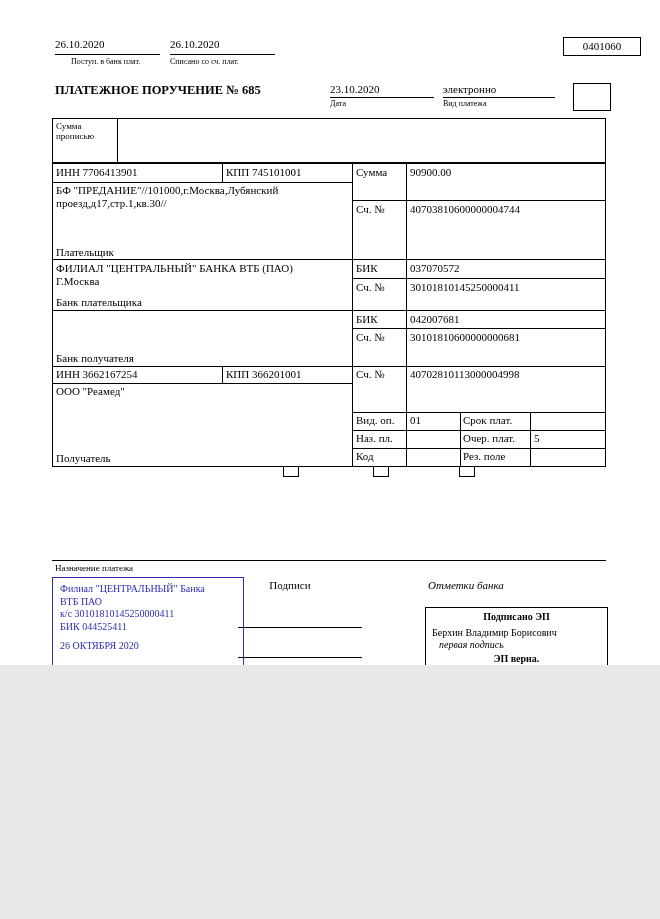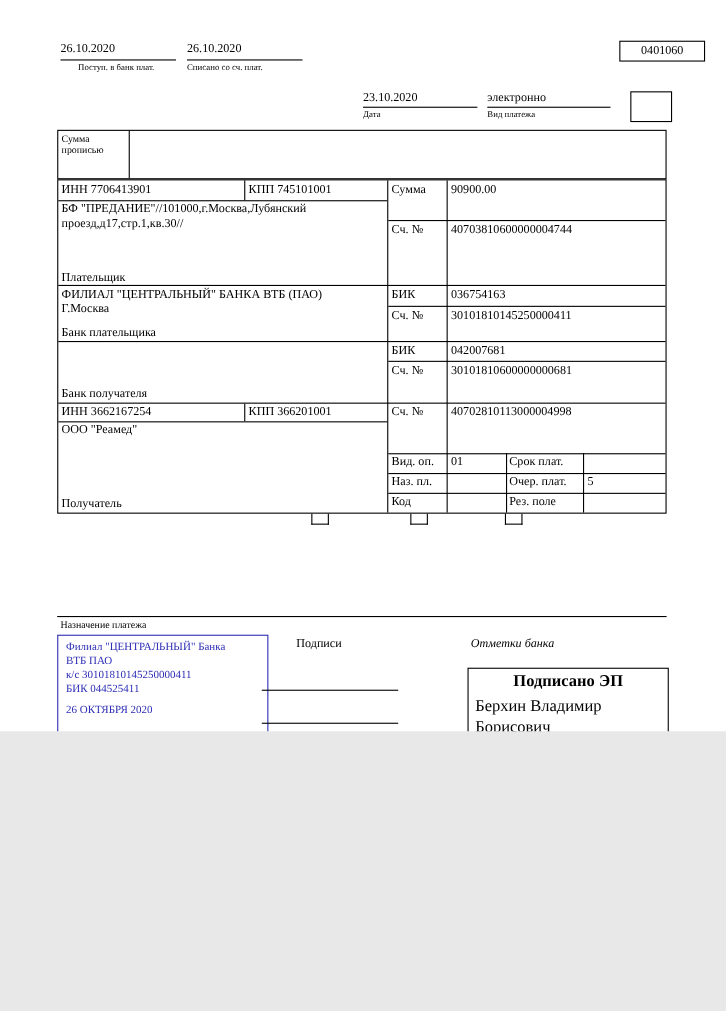--- a/index.html
+++ b/index.html
@@ -31,40 +31,41 @@
     color:var(--stamp-blue,#2d2db5);
     font-size:10px;line-height:1.25;
     display:flex;flex-direction:column;
     padding:5px 7px;box-sizing:content-box;
   }
   .stamp .gap{height:7px;}
   .stamp .grow{flex:1;}
   .stamp .note{border-top:1px solid var(--stamp-blue,#2d2db5);margin:0 -7px;padding:3px 7px 0 7px;}
   .ep{
     position:absolute;left:425px;top:607px;width:181px;height:73px;
-    border:1px solid #000;font-size:15px;line-height:1.25;
+    border:1px solid #000;font-size:10px;line-height:1.25;
   }
   .ep .t{font-weight:bold;text-align:center;margin-top:3px;}
   .ep .n{padding-left:6px;margin-top:3px;}
   .ep .r{padding-left:13px;font-style:italic;}
   .ep .v{font-weight:bold;text-align:center;margin-top:1px;}
 </style>
 </head>
 <body>
 
 <div id="page">
 
   <div class="txt ul" style="left:55px;top:38px;width:105px;"><span>26.10.2020</span></div>
   <div class="tiny" style="left:55px;top:58px;margin-left:16px;">Поступ. в банк плат.</div>
 
   <div class="txt ul" style="left:170px;top:38px;width:105px;"><span>26.10.2020</span></div>
   <div class="tiny" style="left:170px;top:58px;">Списано со сч. плат.</div>
 
   <div class="box" style="left:563px;top:37px;width:76px;height:17px;text-align:center;line-height:17px;font-size:11px;">0401060</div>
 
+  <div class="title" style="left:55px;top:83px;">ПЛАТЕЖНОЕ ПОРУЧЕНИЕ № 685</div>
   <div class="txt ul" style="left:330px;top:83px;width:104px;height:14px;"><span>23.10.2020</span></div>
   <div class="tiny" style="left:330px;top:100px;">Дата</div>
   <div class="txt ul" style="left:443px;top:83px;width:112px;height:14px;"><span>электронно</span></div>
   <div class="tiny" style="left:443px;top:100px;">Вид платежа</div>
   <div class="box" style="left:573px;top:83px;width:36px;height:26px;"></div>
 
   <div class="box" style="left:52px;top:118px;width:552px;height:43px;"></div>
   <div class="vline" style="left:117px;top:119px;height:43px;"></div>
   <div class="small pre" style="left:56px;top:121px;width:58px;">Сумма
 прописью</div>
@@ -95,21 +96,21 @@
   <div class="txt" style="left:410px;top:166px;">90900.00</div>
   <div class="txt pre" style="left:56px;top:184px;width:292px;">БФ "ПРЕДАНИЕ"//101000,г.Москва,Лубянский
 проезд,д17,стр.1,кв.30//</div>
   <div class="txt" style="left:356px;top:203px;">Сч. №</div>
   <div class="txt" style="left:410px;top:203px;">40703810600000004744</div>
   <div class="txt" style="left:56px;top:246px;">Плательщик</div>
 
   <div class="txt pre" style="left:56px;top:262px;width:292px;">ФИЛИАЛ "ЦЕНТРАЛЬНЫЙ" БАНКА ВТБ (ПАО)
 Г.Москва</div>
   <div class="txt" style="left:356px;top:262px;">БИК</div>
-  <div class="txt" style="left:410px;top:262px;">036754163</div>
+  <div class="txt" style="left:410px;top:262px;">037070572</div>
   <div class="txt" style="left:356px;top:281px;">Сч. №</div>
   <div class="txt" style="left:410px;top:281px;">30101810145250000411</div>
   <div class="txt" style="left:56px;top:296px;">Банк плательщика</div>
 
   <div class="txt" style="left:356px;top:313px;">БИК</div>
   <div class="txt" style="left:410px;top:313px;">042007681</div>
   <div class="txt" style="left:356px;top:331px;">Сч. №</div>
   <div class="txt" style="left:410px;top:331px;">30101810600000000681</div>
   <div class="txt" style="left:56px;top:352px;">Банк получателя</div>
 

